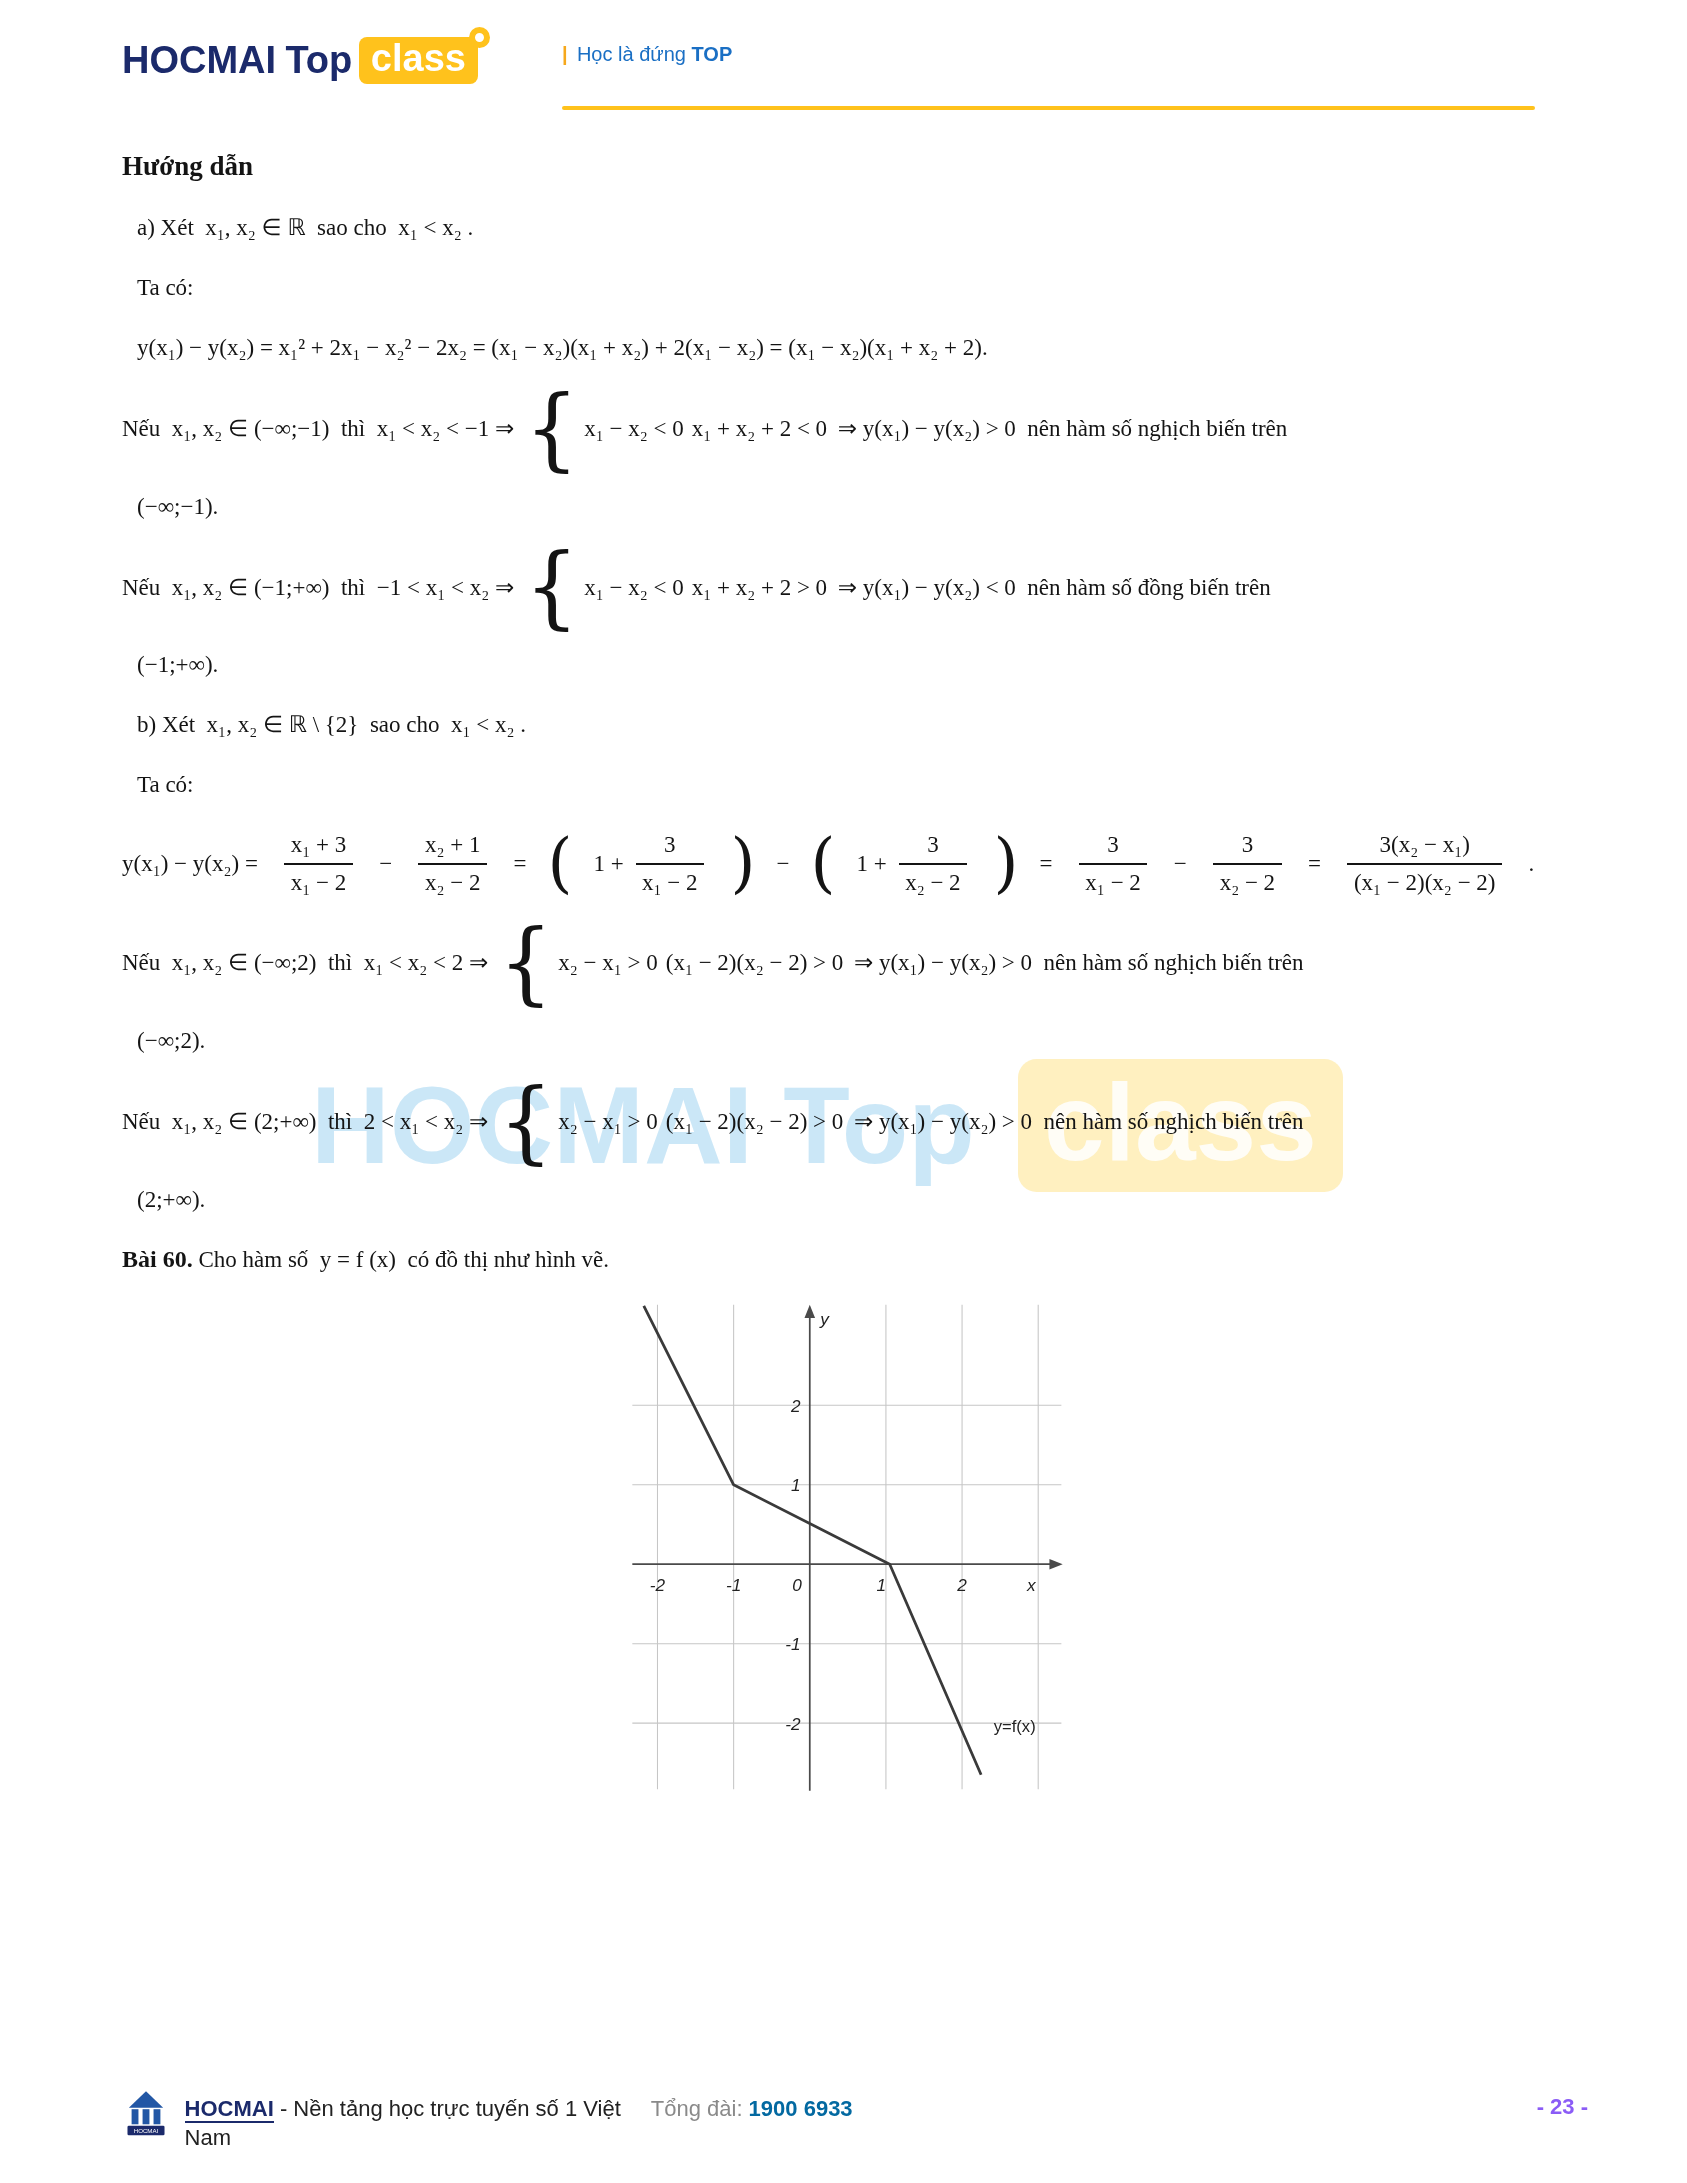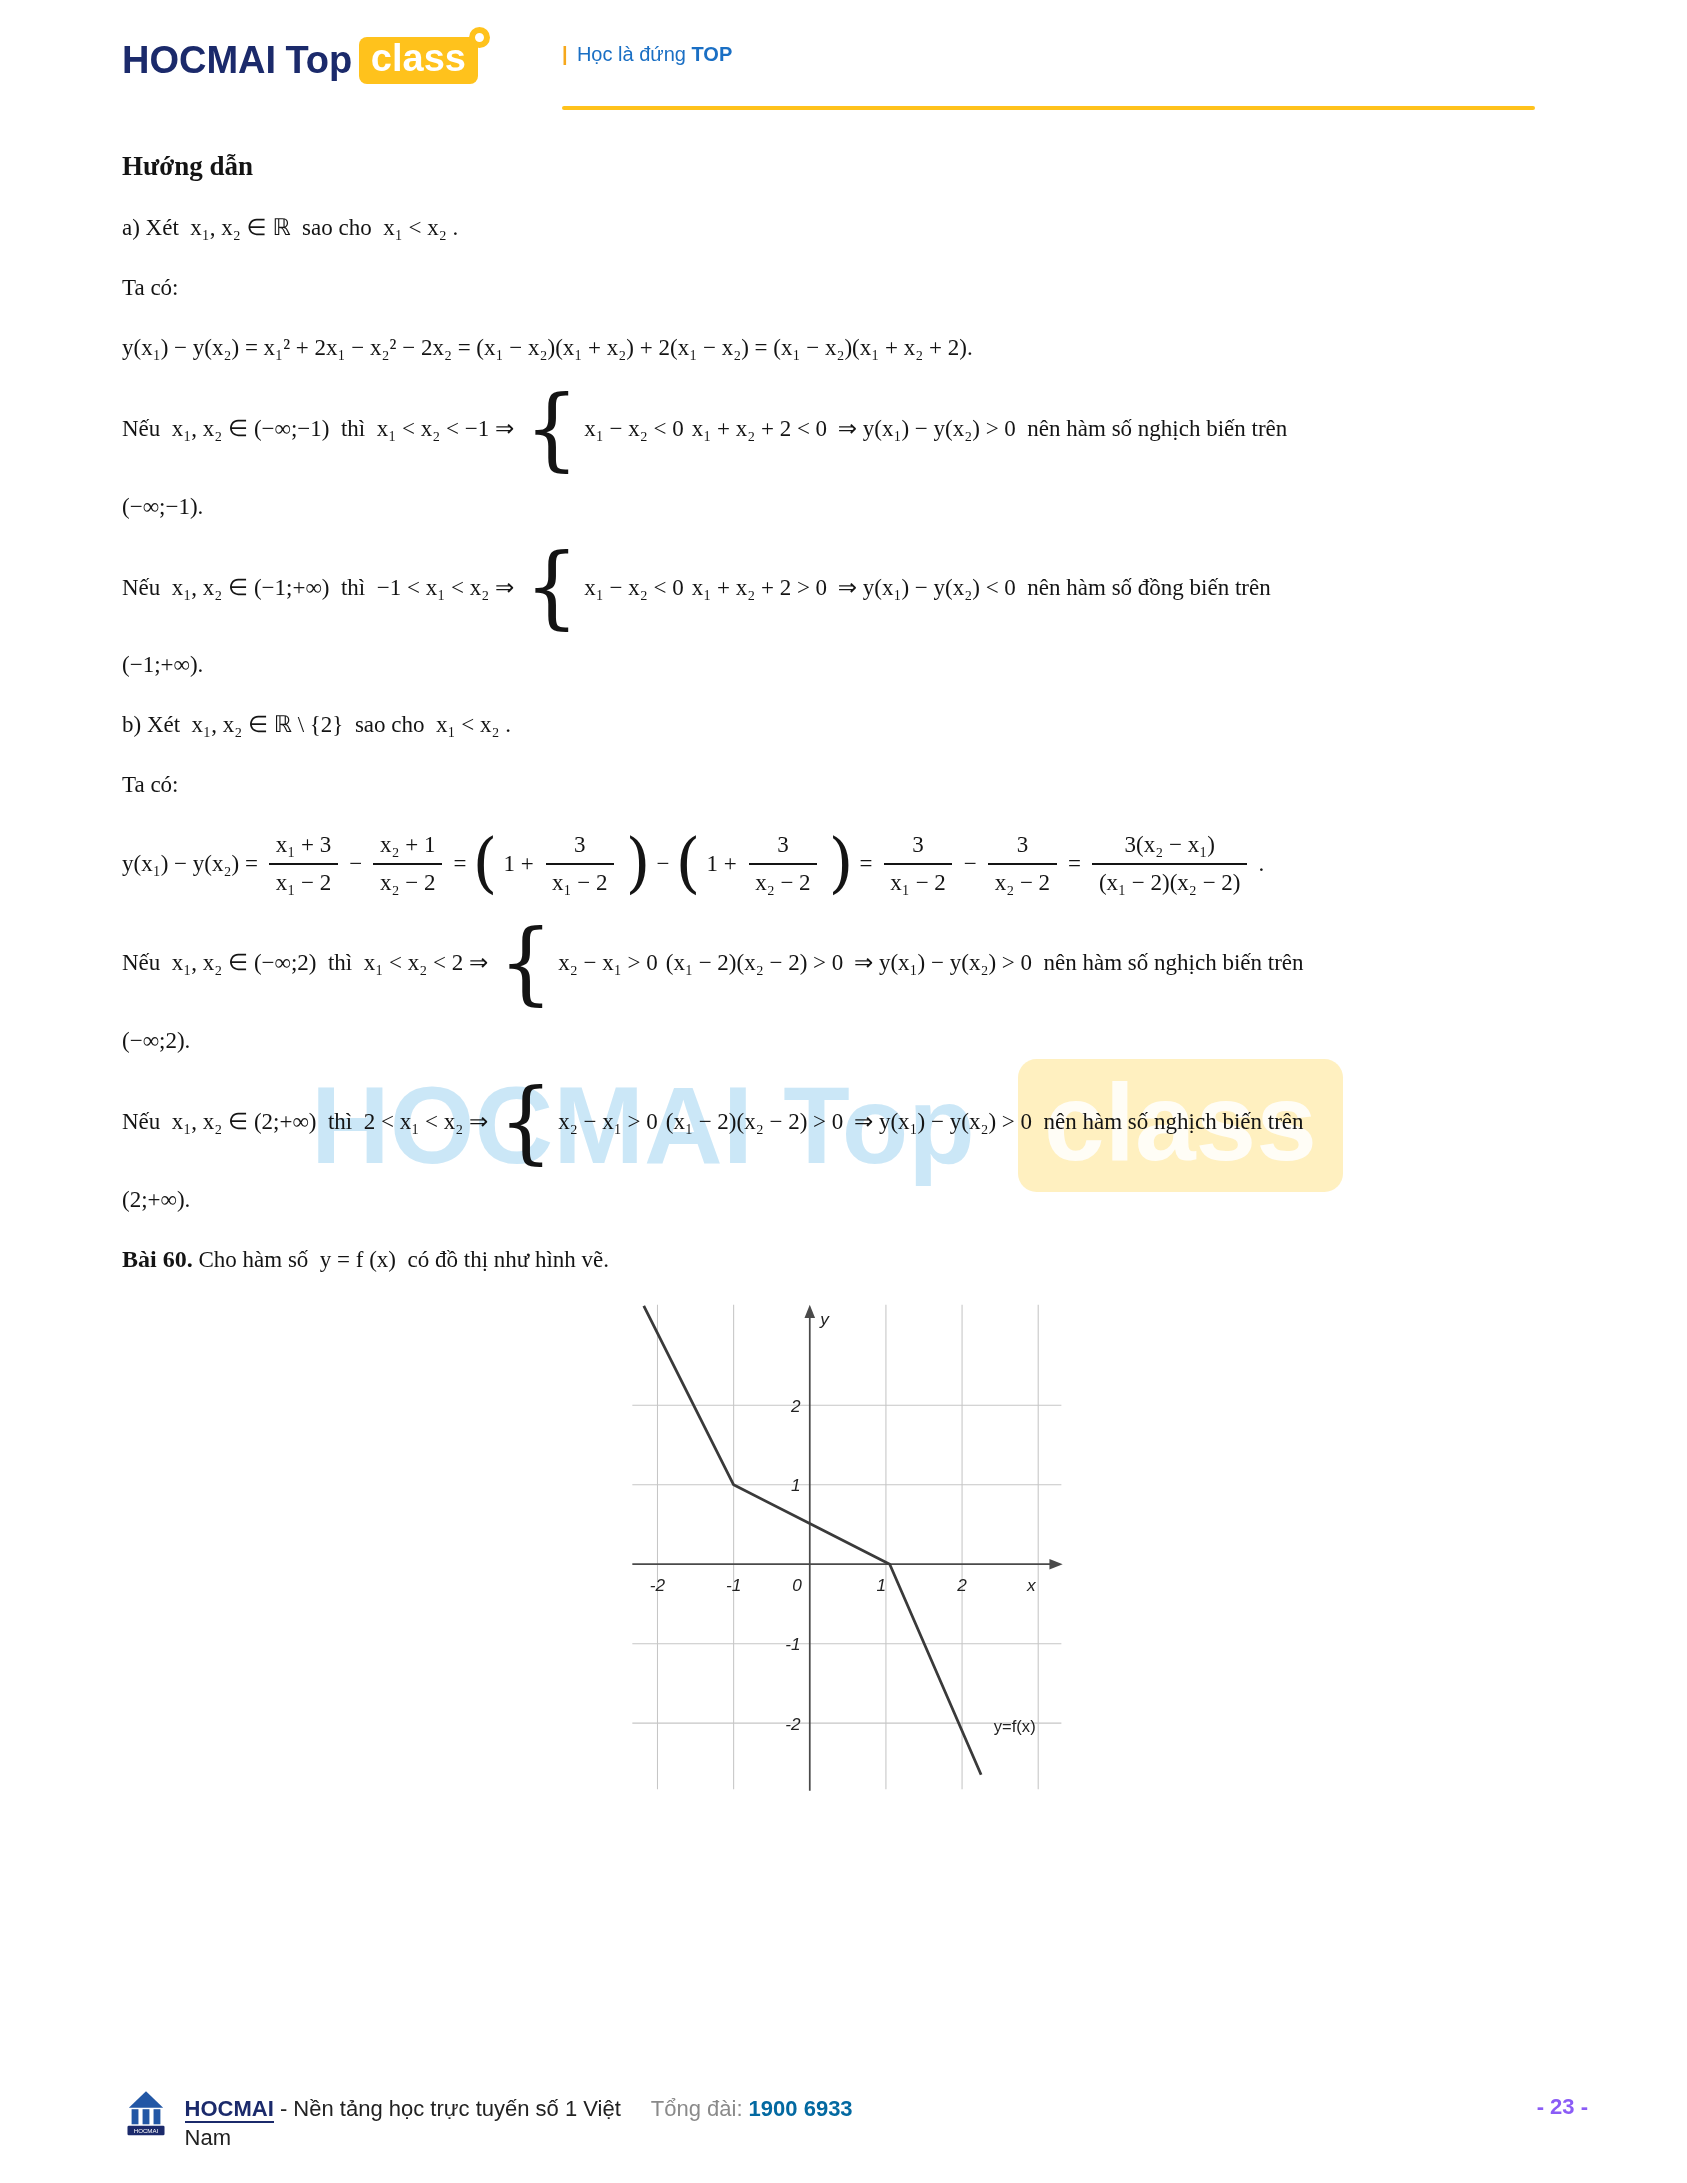--- a/index.html
+++ b/index.html
@@ -25,28 +25,28 @@
   
   .watermark{position:absolute;top:1059px;left:311px;z-index:0;pointer-events:none;
         font-family:"Liberation Sans",sans-serif;font-weight:bold;font-size:109px;
         color:rgba(125,195,235,0.40);white-space:nowrap;display:flex;align-items:center;gap:28px;}
   .wm-badge{margin-left:14.6px;background:rgba(255,215,90,0.38);color:rgba(255,255,255,0.85);
         border-radius:18.5px;padding:0 26.5px 6.6px 26.5px;}
 
   
   main{position:absolute;top:149px;left:122px;right:99px;z-index:1;font-size:23px;line-height:1.3;}
   h2{font-size:27px;margin:0 0 29px 0;}
-  p{margin:0 0 30px 0;}
+  p{margin:0 0 30px 15px;}
   .t{white-space:pre-wrap;}
   .caseline{display:flex;align-items:center;gap:10.6px;margin:4px 0 26.5px 0;flex-wrap:nowrap;}
   .cases{display:inline-flex;align-items:center;}
   .brace{font-family:"DejaVu Serif",serif;font-size:85px;line-height:0.85;font-weight:400;
         transform:scaleY(1.05);display:inline-block;margin-right:5.3px;}
   .rows{display:inline-flex;flex-direction:row;gap:8px;text-align:center;}
-  .identline{display:flex;align-items:center;gap:6px;margin:6.6px 0 29px 0;flex-wrap:nowrap;}
+  .identline{display:flex;align-items:center;gap:21px;margin:6.6px 0 29px 0;flex-wrap:nowrap;}
   .frac{display:inline-flex;flex-direction:column;align-items:center;text-align:center;margin:0 5.3px;}
   .frac .num{padding:0 6.6px 3.3px 6.6px;}
   .frac .den{border-top:2px solid #141414;padding:3.3px 6.6px 0 6.6px;}
   .bigp{font-family:"DejaVu Serif",serif;font-size:64px;line-height:0.8;font-weight:400;
         transform:scaleY(1.02);display:inline-block;}
   .grp{display:inline-flex;align-items:center;gap:6.6px;}
   .bai{margin:9.3px 0 16px 0;}
   .bai b{font-size:24px;}
 
   

